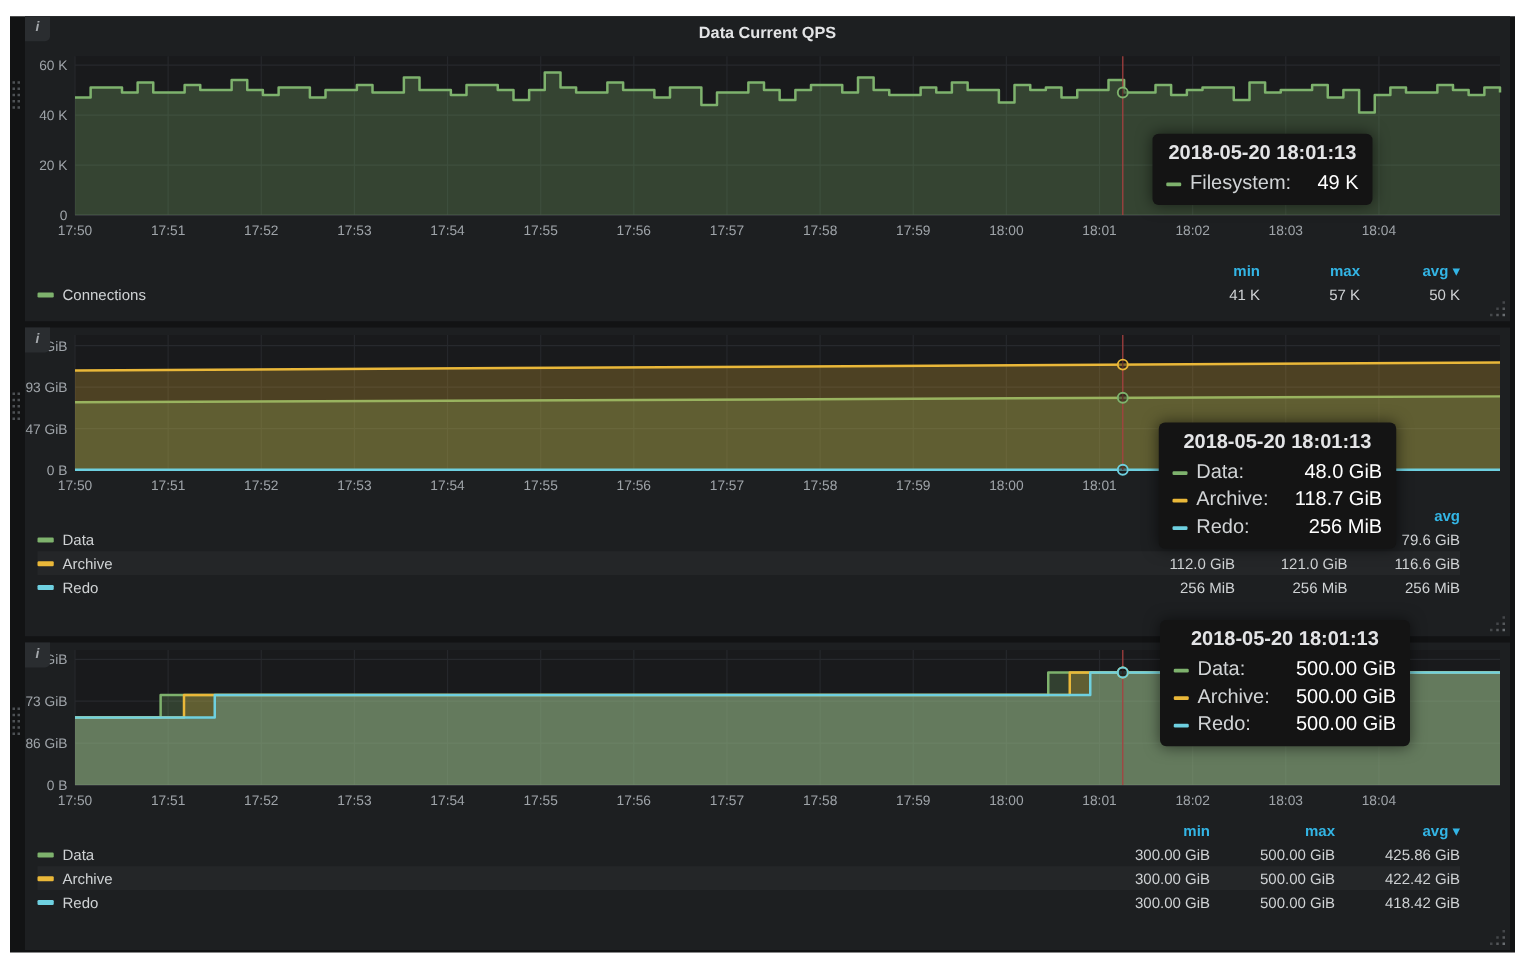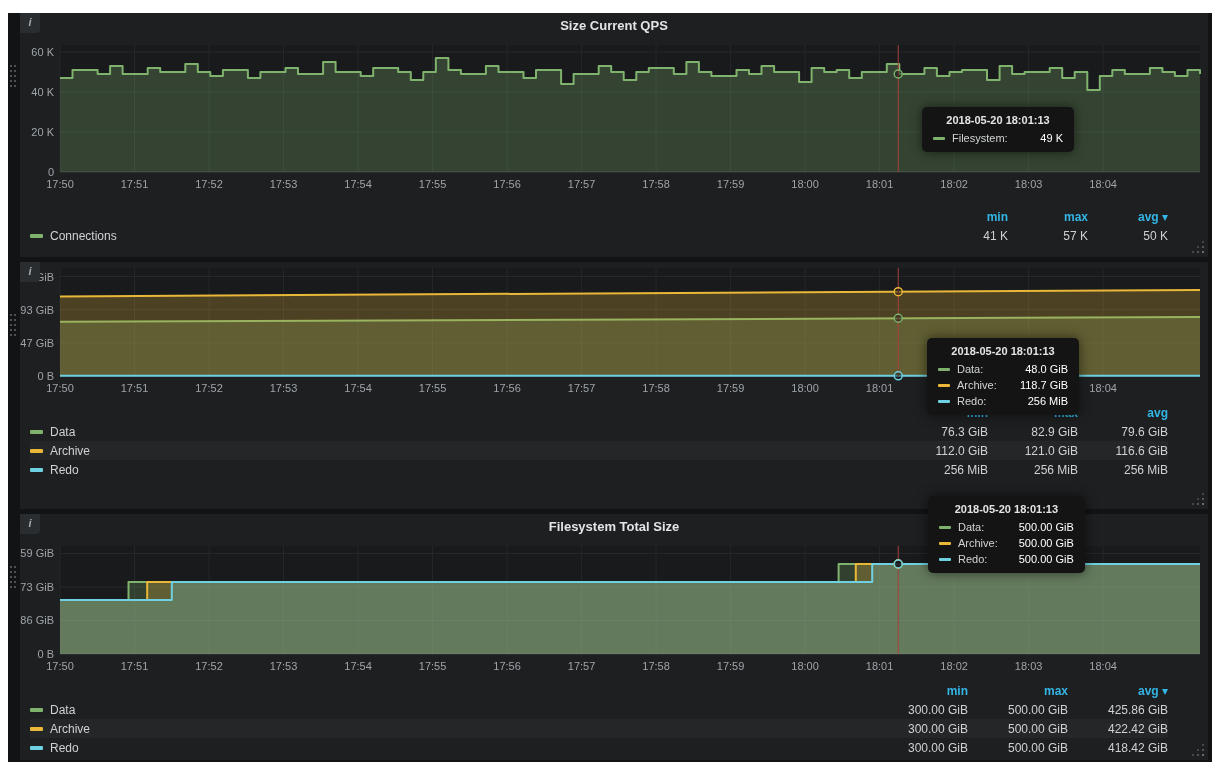--- a/index.html
+++ b/index.html
@@ -27,36 +27,36 @@
   .legend-1{margin-top:14px;}
   .legend-2,.legend-3{margin-top:6px;}
   .lg-row{display:flex;align-items:center;height:19px;font-size:12px;color:#cfd2d4;}
   .lg-row.stripe{background:rgba(255,255,255,0.035);}
   .lg-head{height:18px;}
   .lg-name{display:flex;align-items:center;gap:7px;flex:1;cursor:pointer;}
   .lg-dash{display:inline-block;width:13px;height:4px;border-radius:1px;}
   .lg-stat{text-align:right;color:#cfd2d4;}
   .lg-head .lg-stat{color:#33b5e5;font-weight:bold;cursor:pointer;}
   .tooltip{position:absolute;background:#141414;border-radius:5px;padding:7px 11px 8px;z-index:20;
-    box-shadow:0 0 12px rgba(0,0,0,0.55);font-size:11px;color:#d8d9da;white-space:nowrap;min-width:130px;}
+    box-shadow:0 0 12px rgba(0,0,0,0.55);font-size:16px;color:#d8d9da;white-space:nowrap;min-width:130px;}
   .tt-time{font-weight:bold;text-align:center;margin-bottom:6px;color:#e3e4e6;}
   .tt-row{display:flex;align-items:center;gap:7px;margin:4px 0 0 0;}
   .tt-dash{display:inline-block;width:12px;height:3px;border-radius:1px;flex:none;}
   .tt-label{color:#d1d4d6;}
   .tt-value{font-weight:normal;margin-left:auto;padding-left:14px;color:#ffffff;}
 </style>
 </head>
 <body>
 
 <div class="dashboard">
 
   <section class="panel panel-1">
     <div class="drag-dots"></div>
     <div class="info-corner"><span>i</span></div>
-    <h2 class="panel-title">Size Current QPS</h2>
+    <h2 class="panel-title">Data Current QPS</h2>
     <div class="plot">
         <svg width="1188" height="155">
           <rect x="40" y="6" width="1140" height="127" fill="#191a1c"></rect>
           <line x1="40" x2="40" y1="6" y2="133" stroke="#25272b" stroke-width="1"></line>
           <text class="tick" x="40" y="149" text-anchor="middle">17:50</text>
           <line x1="114.50980392156863" x2="114.50980392156863" y1="6" y2="133" stroke="#25272b" stroke-width="1"></line>
           <text class="tick" x="114.50980392156863" y="149" text-anchor="middle">17:51</text>
           <line x1="189.01960784313727" x2="189.01960784313727" y1="6" y2="133" stroke="#25272b" stroke-width="1"></line>
           <text class="tick" x="189.01960784313727" y="149" text-anchor="middle">17:52</text>
           <line x1="263.52941176470586" x2="263.52941176470586" y1="6" y2="133" stroke="#25272b" stroke-width="1"></line>
@@ -195,21 +195,20 @@
           <span class="lg-stat" style="width: 90px;">256 MiB</span>
           <span class="lg-stat" style="width: 90px;">256 MiB</span>
         </div>
       </div>
     <div class="resize-corner"></div>
   </section>
 
   <section class="panel panel-3">
     <div class="drag-dots"></div>
     <div class="info-corner"><span>i</span></div>
-    <h2 class="panel-title">Filesystem Total Size</h2>
     <div class="plot">
         <svg width="1188" height="136">
           <rect x="40" y="6" width="1140" height="108" fill="#191a1c"></rect>
           <line x1="40" x2="40" y1="6" y2="114" stroke="#25272b" stroke-width="1"></line>
           <text class="tick" x="40" y="130" text-anchor="middle">17:50</text>
           <line x1="114.50980392156863" x2="114.50980392156863" y1="6" y2="114" stroke="#25272b" stroke-width="1"></line>
           <text class="tick" x="114.50980392156863" y="130" text-anchor="middle">17:51</text>
           <line x1="189.01960784313727" x2="189.01960784313727" y1="6" y2="114" stroke="#25272b" stroke-width="1"></line>
           <text class="tick" x="189.01960784313727" y="130" text-anchor="middle">17:52</text>
           <line x1="263.52941176470586" x2="263.52941176470586" y1="6" y2="114" stroke="#25272b" stroke-width="1"></line>

